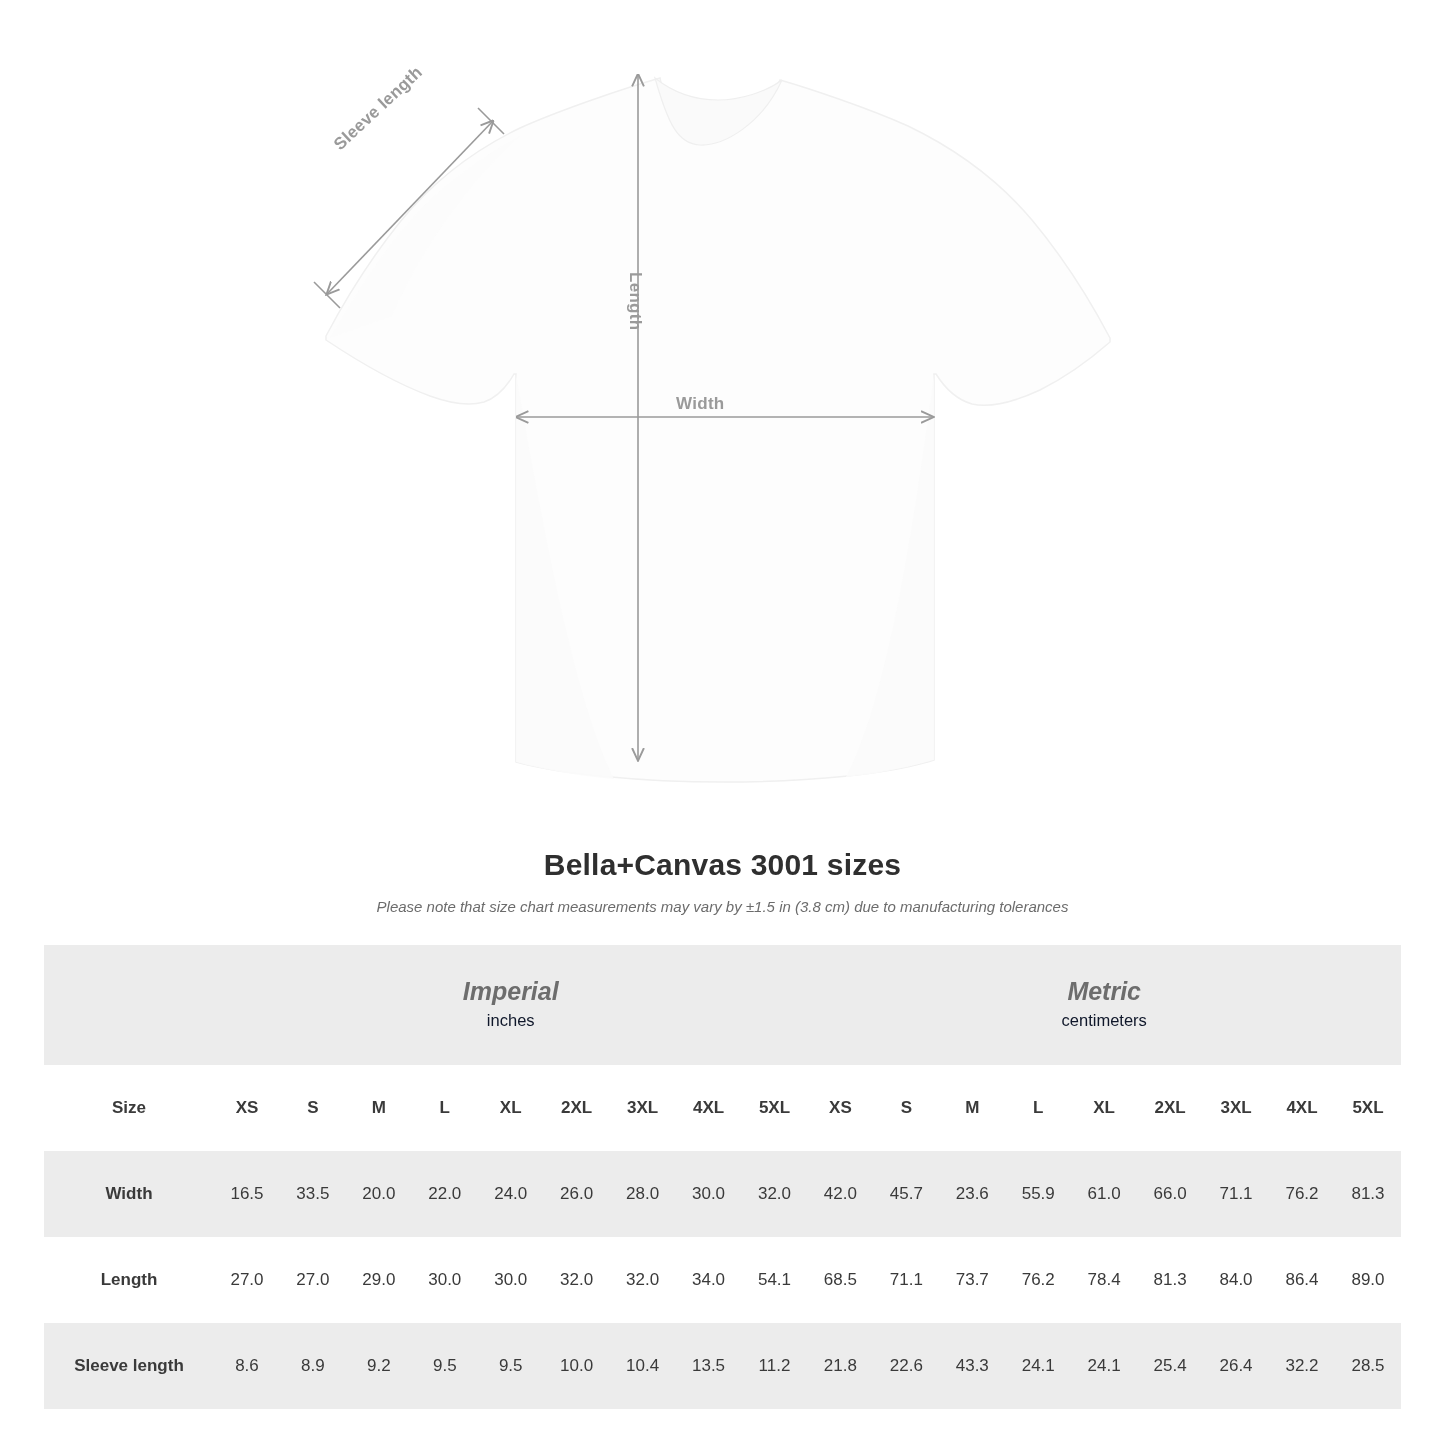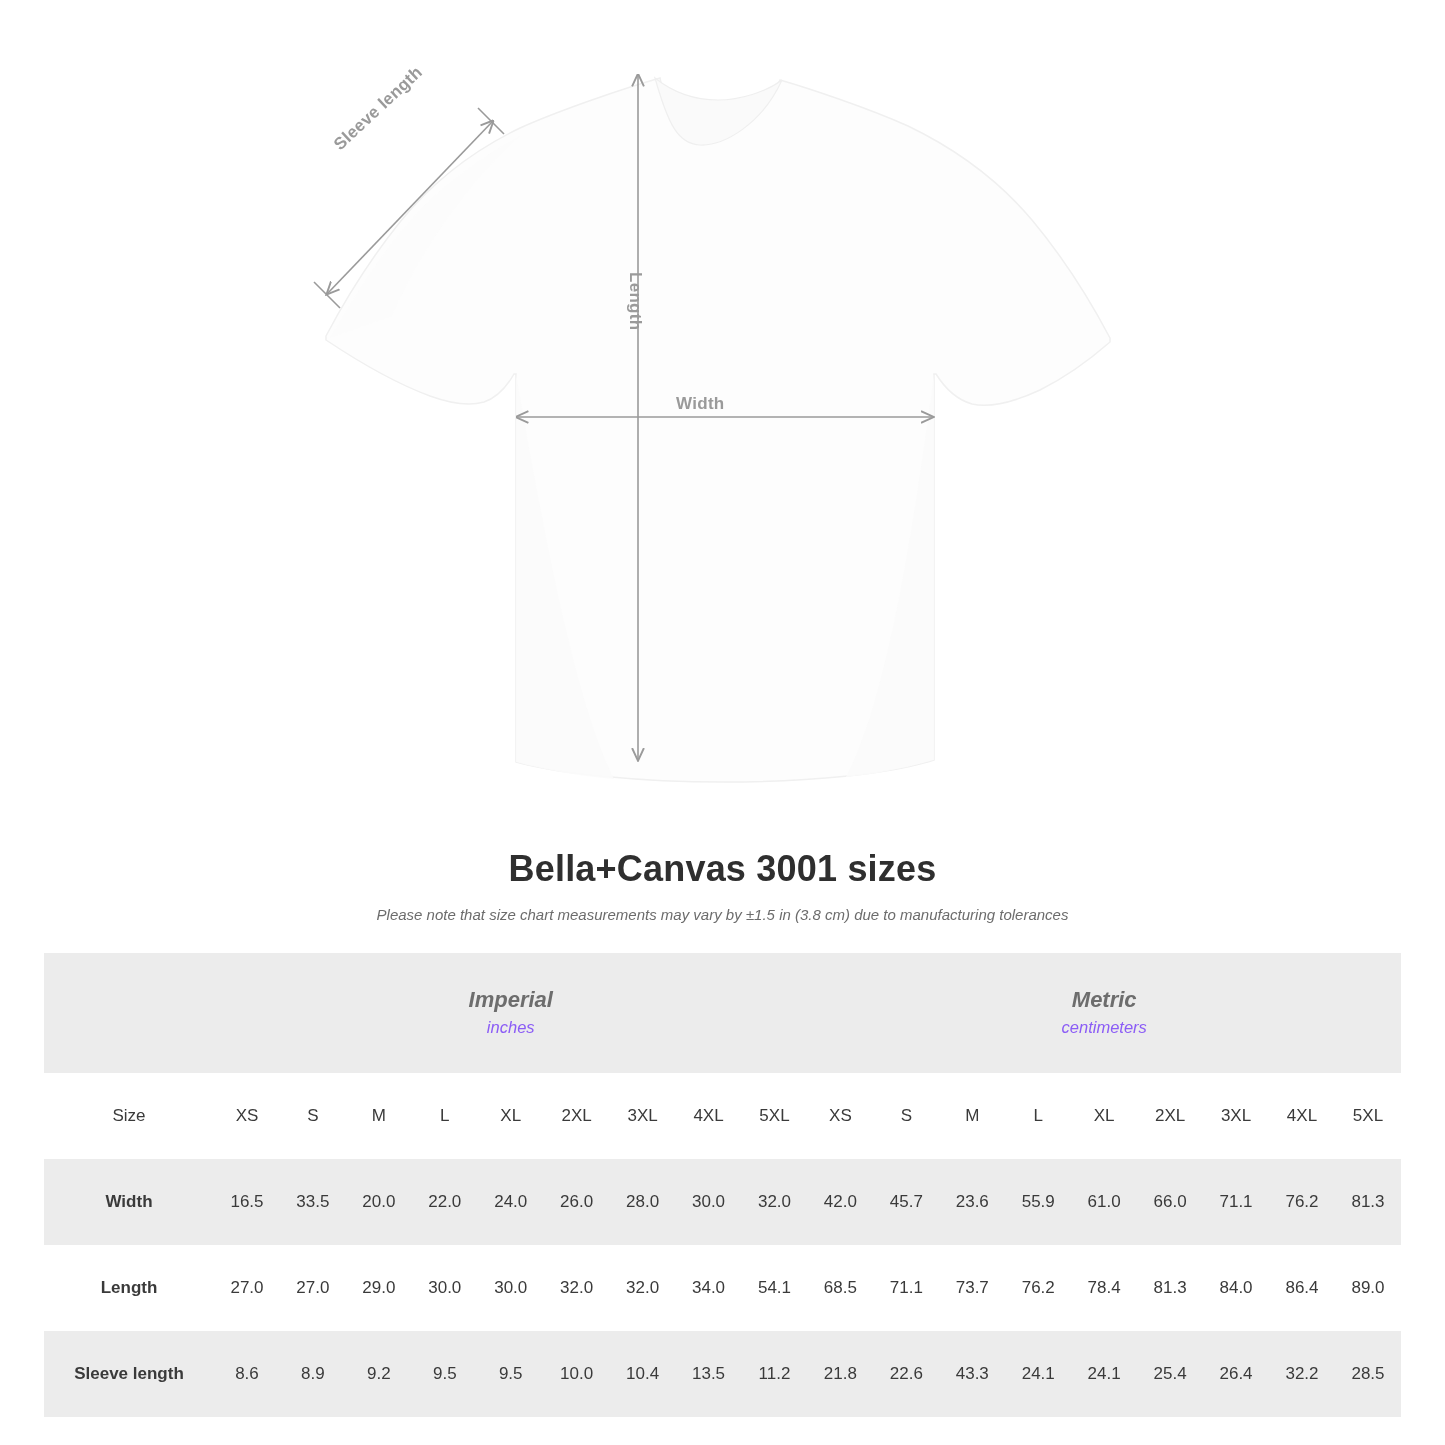--- a/index.html
+++ b/index.html
@@ -57,21 +57,21 @@
     left: 676px;
     top: 394px;
   }
 
   
   .heading-wrap {
     text-align: center;
     margin-top: 28px;
   }
   .chart-title {
-    font-size: 36px;
+    font-size: 30px;
     font-weight: bold;
     color: #2f2f2f;
     margin: 0 0 16px 0;
     letter-spacing: .2px;
   }
   .chart-note {
     font-size: 15px;
     font-style: italic;
     color: #6c6c6c;
     margin: 0;
@@ -92,36 +92,35 @@
     vertical-align: middle;
     border: 0;
     font-size: 17px;
     color: #3a3a3a;
   }
   .unit-head {
     height: 118px;
     background: #ececec;
   }
   .unit-head .unit-name {
-    font-size: 22px;
+    font-size: 25px;
     font-style: italic;
     font-weight: bold;
     color: #6d6d6d;
     line-height: 1.25;
   }
   .unit-head .unit-sub {
     font-size: 16.5px;
-    font-style: italic;
-    color: #8b5cf6;
+    color: #0f172a;
     line-height: 1.6;
   }
   .row-sizes td {
     height: 84px;
     background: #ffffff;
-    font-weight: normal;
+    font-weight: bold;
     font-size: 17px;
     color: #3a3a3a;
   }
   .row-alt td {
     background: #ececec;
   }
   .row-data td {
     height: 84px;
     font-size: 17px;
     color: #3c3c3c;

